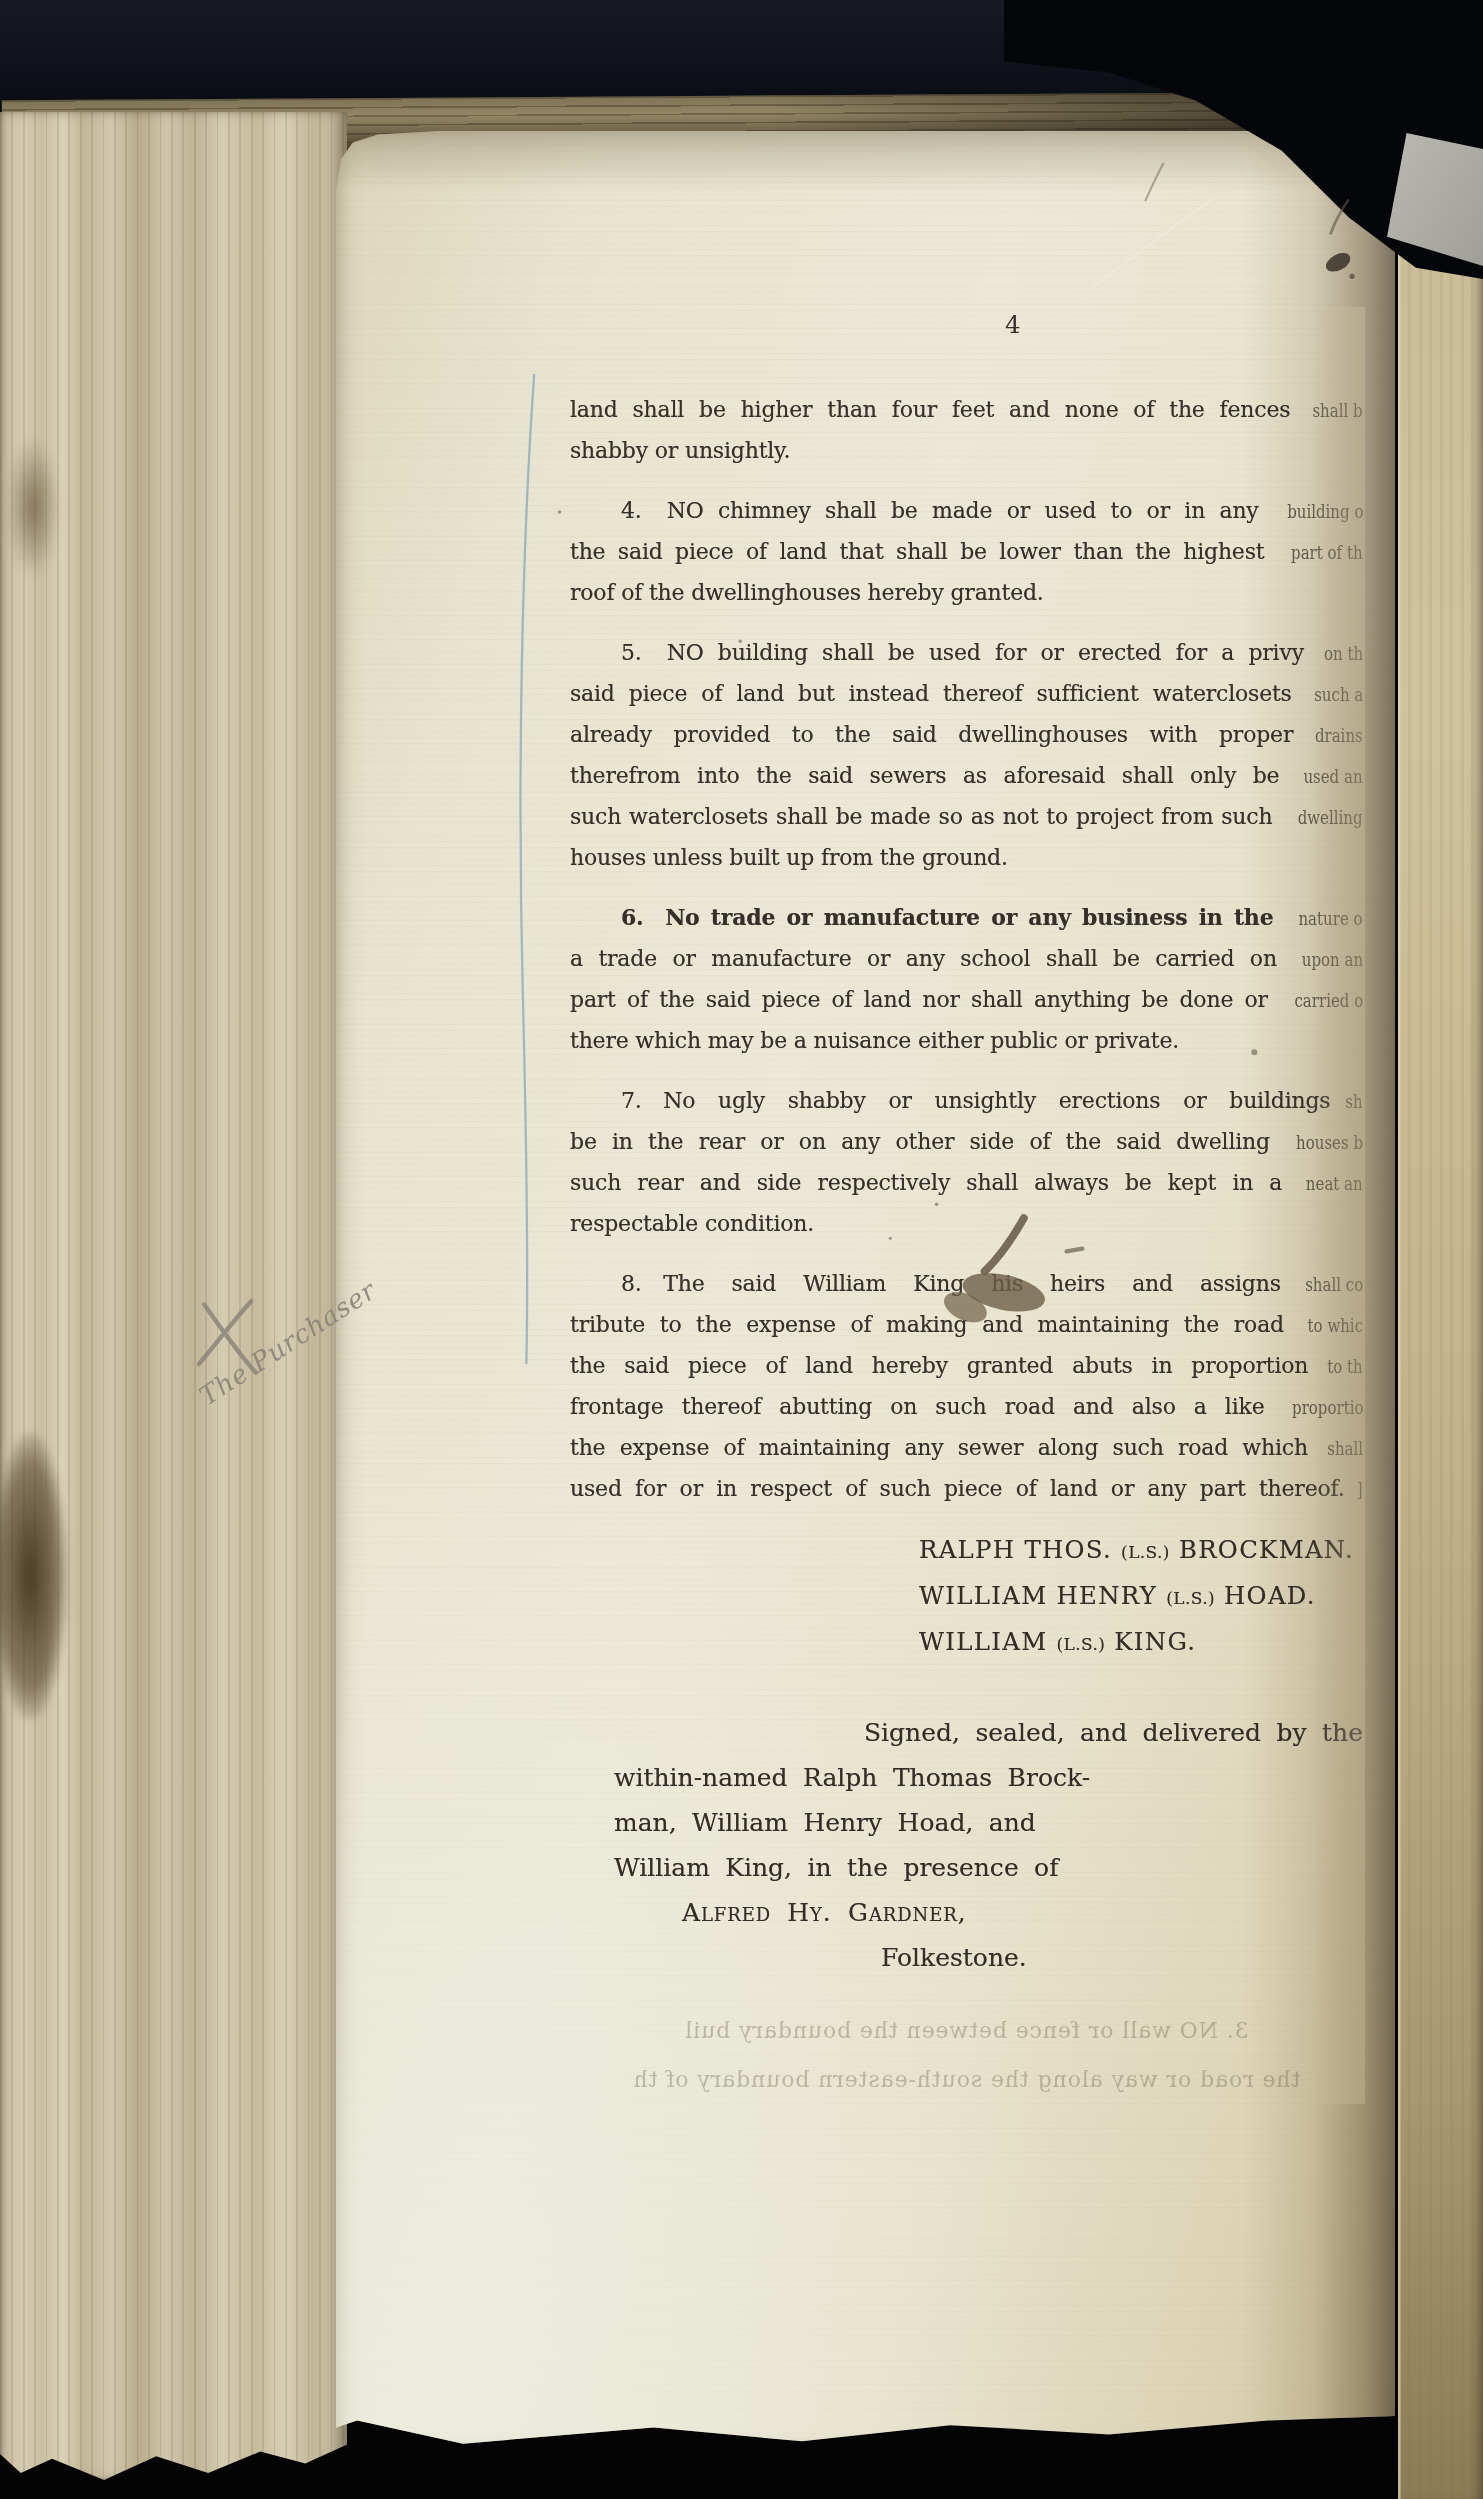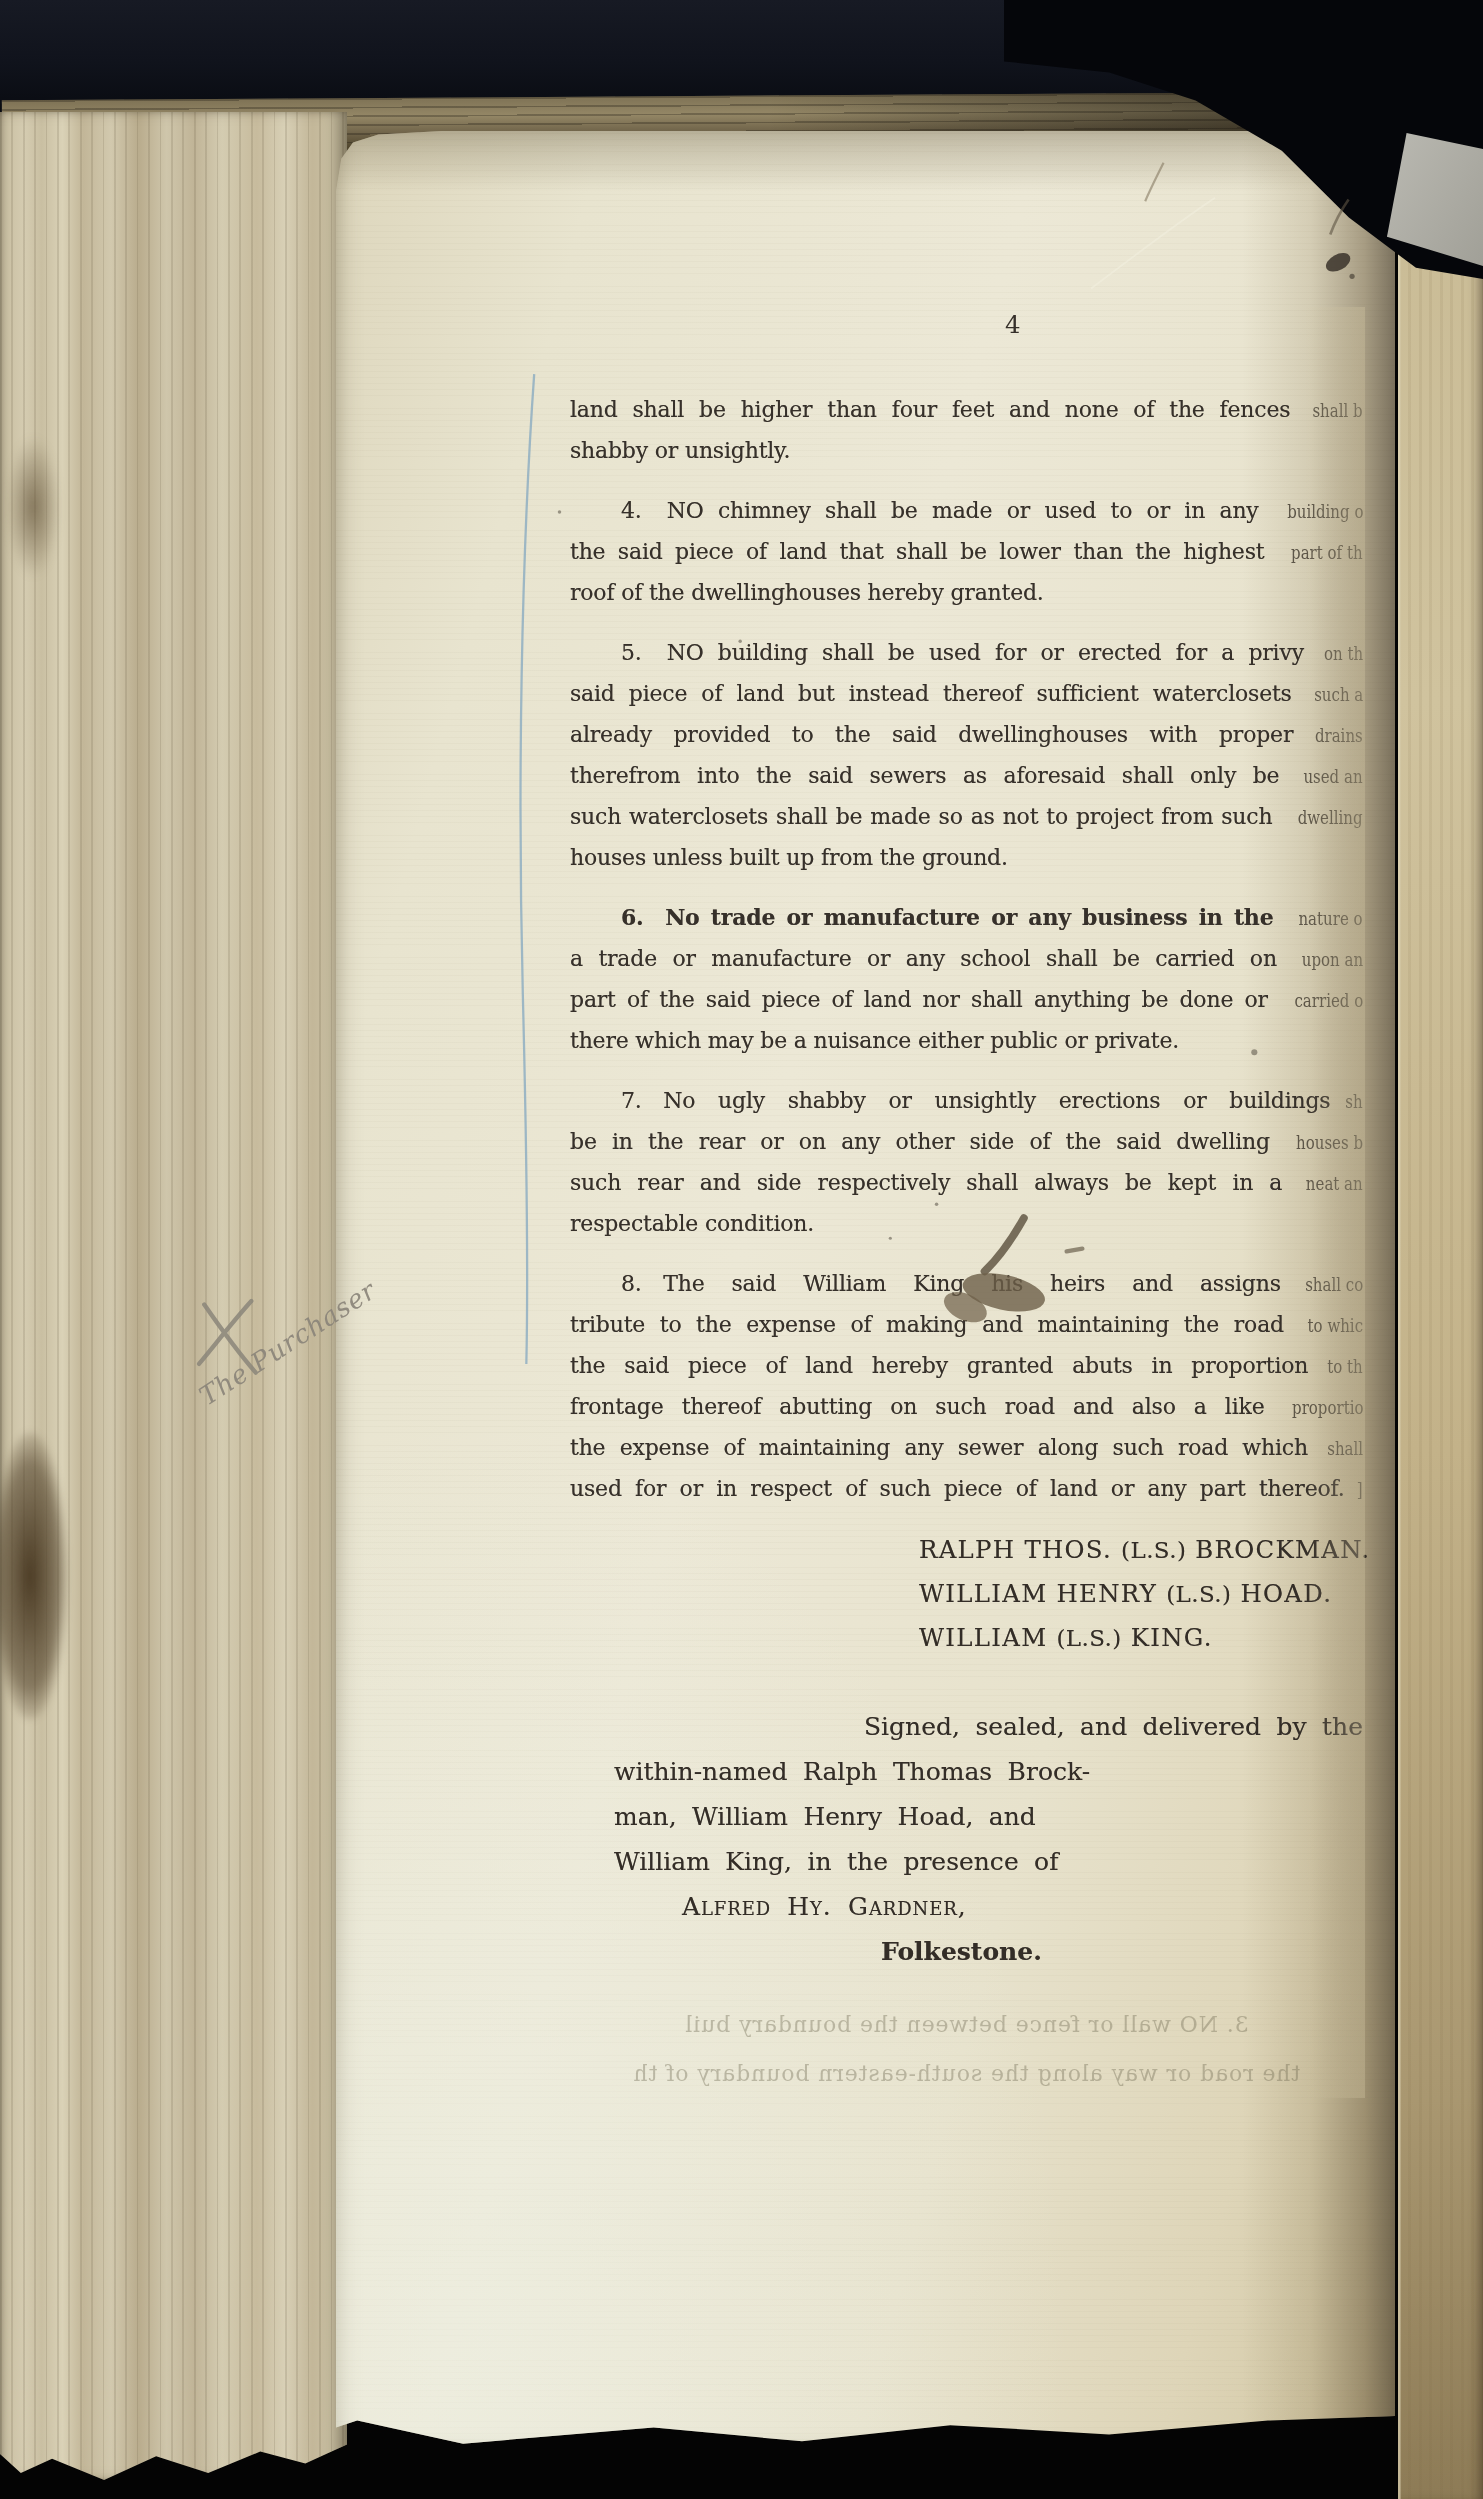--- a/index.html
+++ b/index.html
@@ -69,21 +69,21 @@
         text-shadow:0 0 0.5px rgba(54,48,42,.55);}
   .main.last{text-align-last:left;}
   .edge{flex:0 0 auto;font-size:18.3px;padding-left:11.4px;opacity:.82;color:#433c31;
         transform:scaleX(.82);transform-origin:right center;white-space:pre;}
   .fade-right{position:absolute;right:-1.7px;top:0;width:61px;height:100%;pointer-events:none;
         background:linear-gradient(90deg,rgba(222,213,184,0),rgba(210,198,162,.35));}
 
   .sigs{margin-top:10.5px;padding-left:349px;}
   .sigline{white-space:nowrap;font-size:24.4px;line-height:44px;letter-spacing:1.3px;color:#332d27;
            text-shadow:0 0 0.5px rgba(51,45,39,.5);}
-  .sigline .ls{font-size:23px;letter-spacing:0.4px;}
+  .sigline .ls{font-size:17px;letter-spacing:0.4px;}
 
   .att{margin-top:44px;}
   .attline{font-size:25px;line-height:45px;word-spacing:.3em;white-space:nowrap;color:#332d27;
            text-shadow:0 0 0.5px rgba(51,45,39,.5);}
   .attline.caps{font-variant:small-caps;letter-spacing:0.9px;}
 
   .ghosts{margin-top:26px;}
   .ghost{transform:scaleX(-1);color:rgba(108,102,80,.38);font-size:22px;line-height:49px;
          letter-spacing:0.9px;filter:blur(0.4px);white-space:nowrap;text-align:center;width:793px;}
 
@@ -230,21 +230,21 @@
         <div class="sigline"><span>RALPH THOS. </span><span class="ls">(L.S.)</span><span> BROCKMAN.</span></div>
         <div class="sigline"><span>WILLIAM HENRY </span><span class="ls">(L.S.)</span><span> HOAD.</span></div>
         <div class="sigline"><span>WILLIAM </span><span class="ls">(L.S.)</span><span> KING.</span></div>
       </div>
     <div class="att" id="att">
         <div class="attline" style="padding-left: 0px; text-align: right;">Signed, sealed, and delivered by the</div>
         <div class="attline" style="padding-left: 44px;">within-named Ralph Thomas Brock-</div>
         <div class="attline" style="padding-left: 44px;">man, William Henry Hoad, and</div>
         <div class="attline" style="padding-left: 44px;">William King, in the presence of</div>
         <div class="attline caps" style="padding-left: 112px;">Alfred Hy. Gardner,</div>
-        <div class="attline" style="padding-left: 311px; font-weight: bold;">Folkestone.</div>
+        <div class="attline" style="padding-left: 311px;">Folkestone.</div>
       </div>
     <div class="ghosts" id="ghosts">
         <div class="ghost">3.  NO wall or fence between the boundary buil</div>
         <div class="ghost">the road or way along the south-eastern boundary of th</div>
       </div>
     <div class="fade-right"></div>
   </div>
 
   <div class="margin-note">The Purchaser</div>
 

